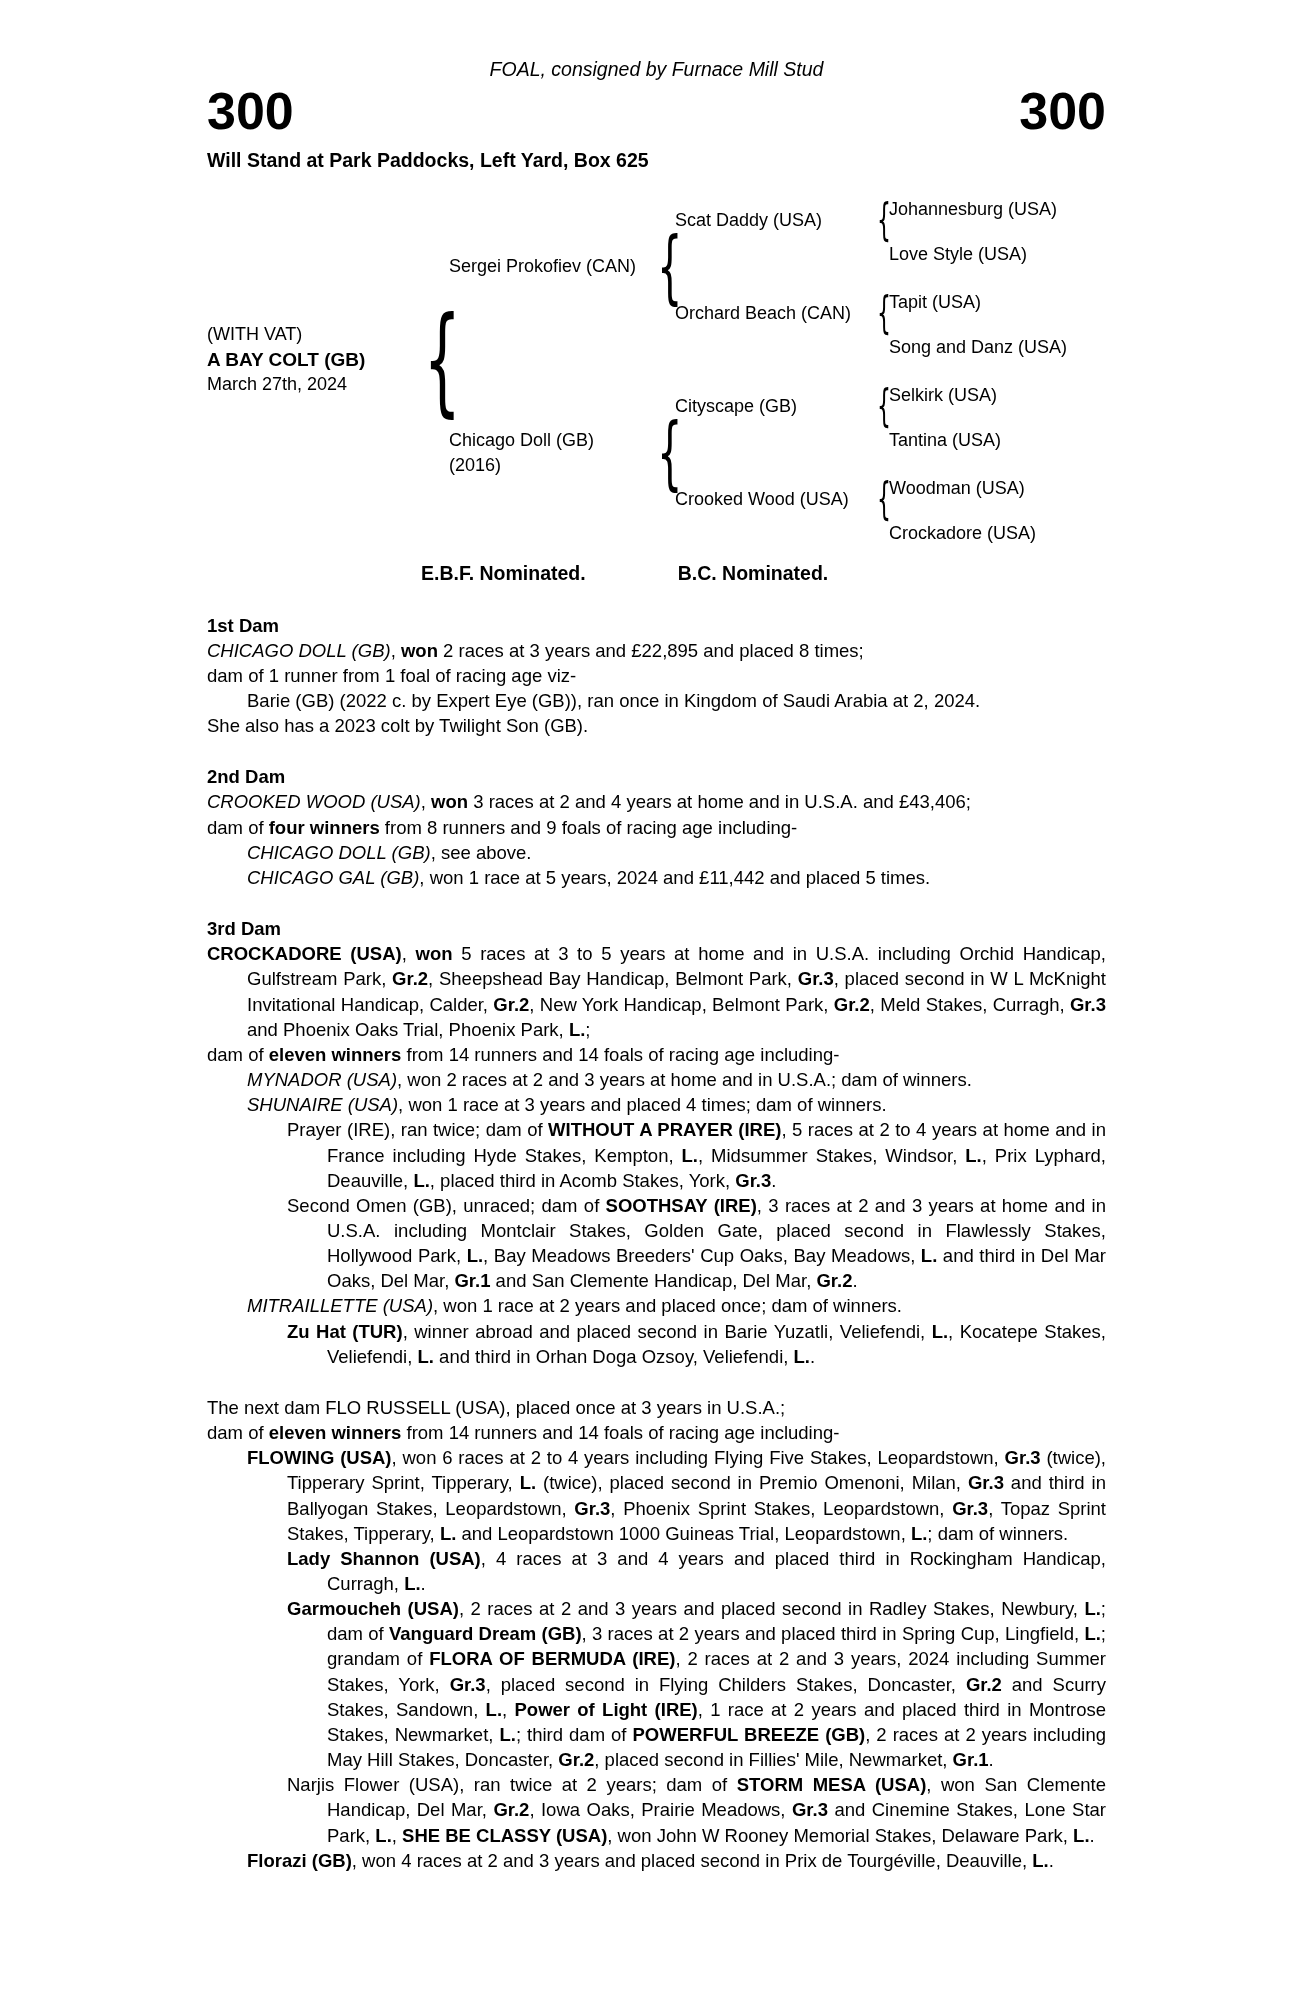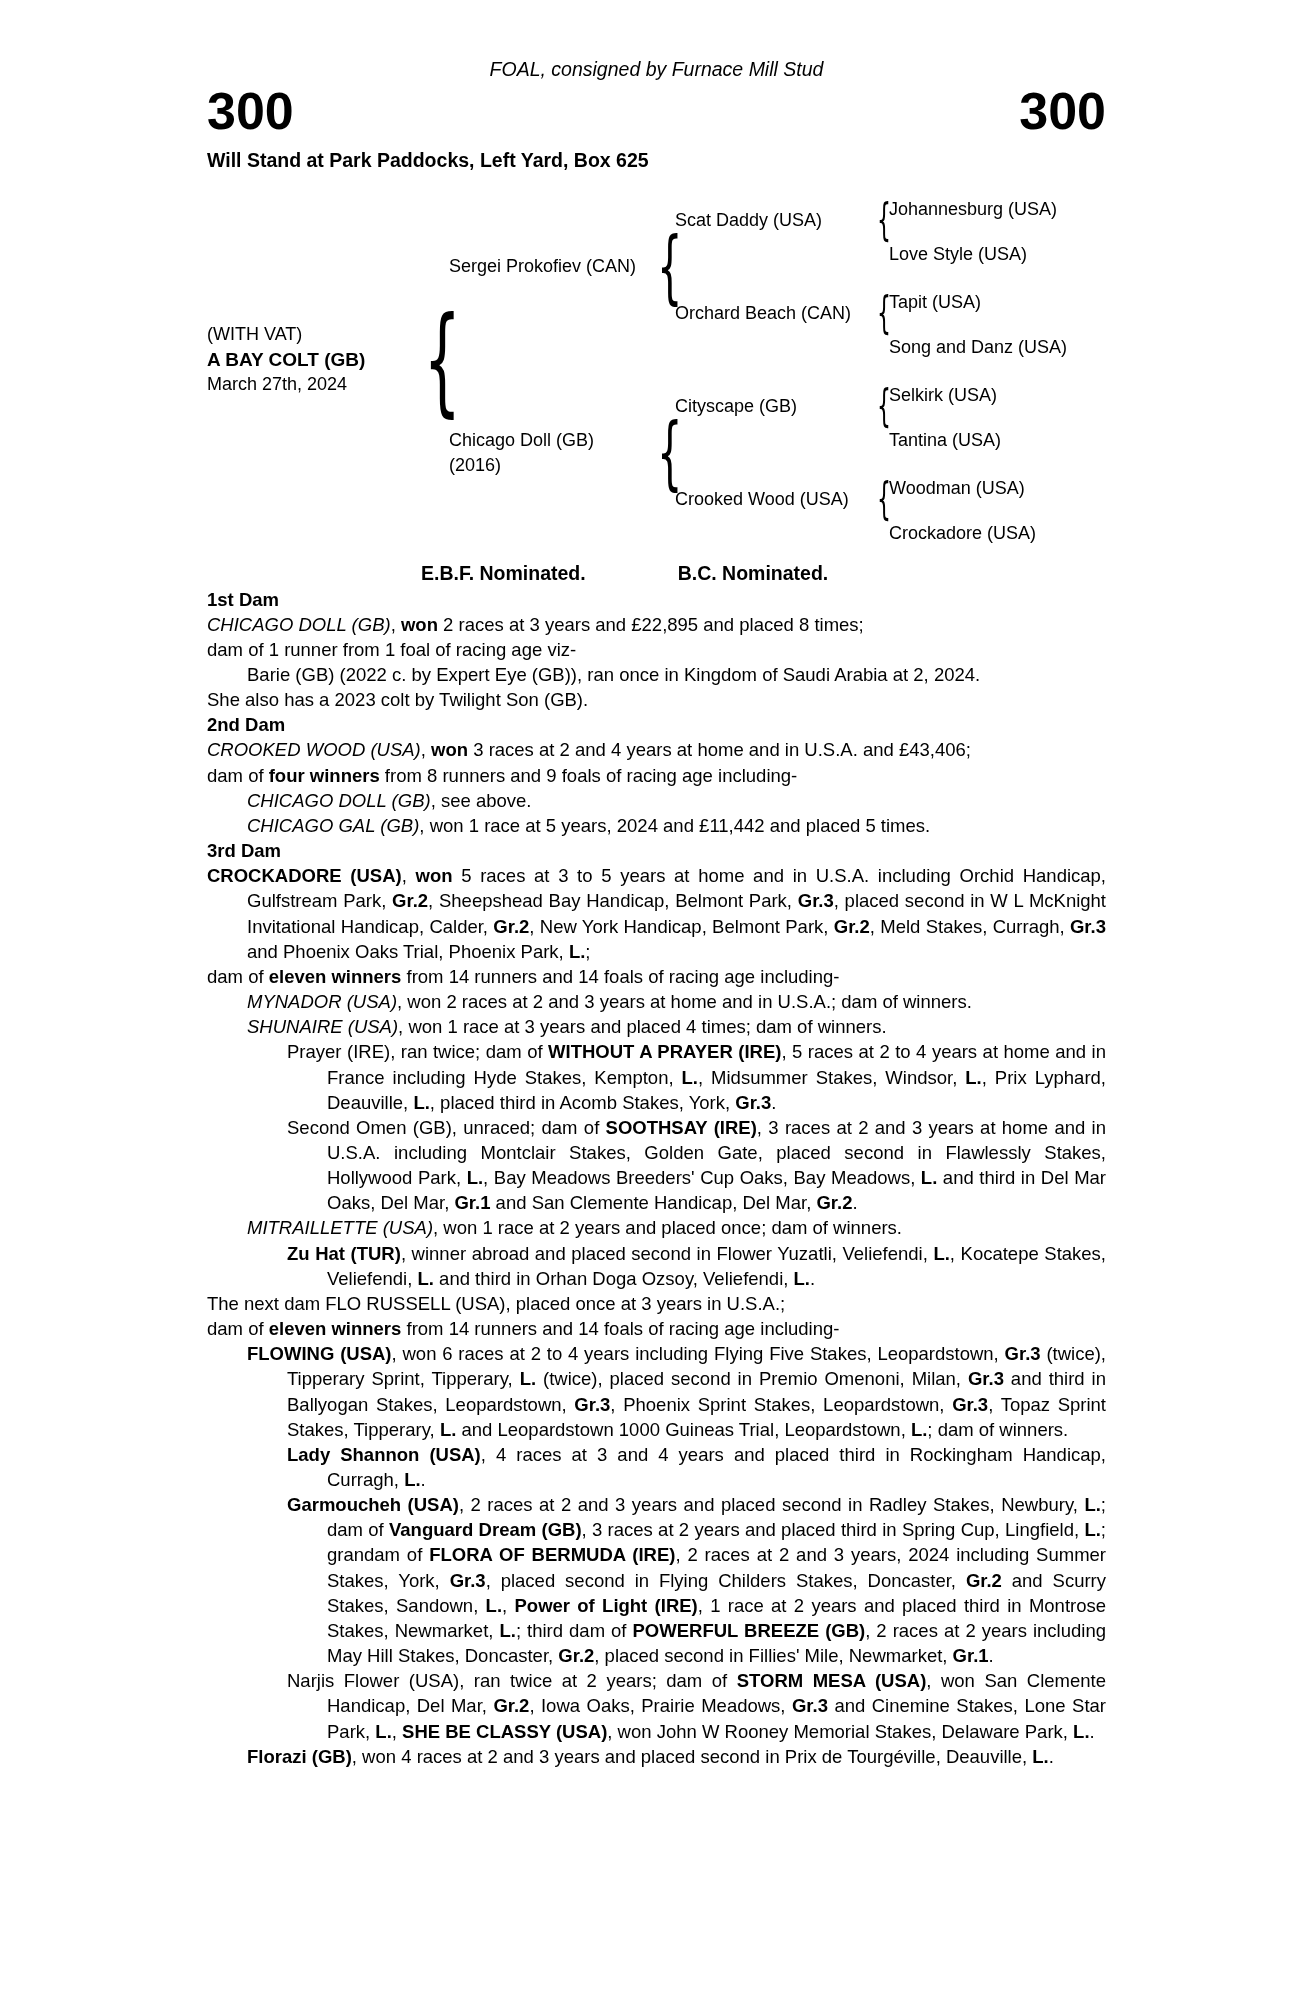--- a/index.html
+++ b/index.html
@@ -32,21 +32,21 @@
            transform:scaleX(0.5); transform-origin:center; flex:none; }
   .brace-lg { font-size:118px; width:34px; line-height:1; }
   .brace-md { font-size:80px;  width:24px; line-height:1; }
   .brace-sm { font-size:44px;  width:16px; line-height:1; }
 
   .noms { display:flex; margin-top:16px; font-weight:bold; font-size:19.5px; }
   .nom-ebf { margin-left:214px; }
   .nom-bc  { margin-left:92px; }
 
   
-  .section { }
+  .section { margin-top:26px; }
   .sec-head { font-weight:bold; }
   .para { text-align:justify; }
   .f0c0 { padding-left:0;     text-indent:0; }
   .f0c1 { padding-left:40px;  text-indent:-40px; }
   .f1c2 { padding-left:80px;  text-indent:-40px; }
   .f2c3 { padding-left:120px; text-indent:-40px; }
 </style>
 </head>
 <body>
 
@@ -145,21 +145,21 @@
 
   <div class="section">
     <div class="sec-head">3rd Dam</div>
     <p class="para f0c1"><span class="b">CROCKADORE (USA)</span><span>, </span><span class="b">won</span><span> 5 races at 3 to 5 years at home and in U.S.A. including Orchid Handicap, Gulfstream Park, </span><span class="b">Gr.2</span><span>, Sheepshead Bay Handicap, Belmont Park, </span><span class="b">Gr.3</span><span>, placed second in W L McKnight Invitational Handicap, Calder, </span><span class="b">Gr.2</span><span>, New York Handicap, Belmont Park, </span><span class="b">Gr.2</span><span>, Meld Stakes, Curragh, </span><span class="b">Gr.3</span><span> and Phoenix Oaks Trial, Phoenix Park, </span><span class="b">L.</span><span>;</span></p>
     <p class="para f0c0"><span>dam of </span><span class="b">eleven winners</span><span> from 14 runners and 14 foals of racing age including-</span></p>
     <p class="para f1c2"><span class="i">MYNADOR (USA)</span><span>, won 2 races at 2 and 3 years at home and in U.S.A.; dam of winners.</span></p>
     <p class="para f1c2"><span class="i">SHUNAIRE (USA)</span><span>, won 1 race at 3 years and placed 4 times; dam of winners.</span></p>
     <p class="para f2c3"><span>Prayer (IRE), ran twice; dam of </span><span class="b">WITHOUT A PRAYER (IRE)</span><span>, 5 races at 2 to 4 years at home and in France including Hyde Stakes, Kempton, </span><span class="b">L.</span><span>, Midsummer Stakes, Windsor, </span><span class="b">L.</span><span>, Prix Lyphard, Deauville, </span><span class="b">L.</span><span>, placed third in Acomb Stakes, York, </span><span class="b">Gr.3</span><span>.</span></p>
     <p class="para f2c3"><span>Second Omen (GB), unraced; dam of </span><span class="b">SOOTHSAY (IRE)</span><span>, 3 races at 2 and 3 years at home and in U.S.A. including Montclair Stakes, Golden Gate, placed second in Flawlessly Stakes, Hollywood Park, </span><span class="b">L.</span><span>, Bay Meadows Breeders' Cup Oaks, Bay Meadows, </span><span class="b">L.</span><span> and third in Del Mar Oaks, Del Mar, </span><span class="b">Gr.1</span><span> and San Clemente Handicap, Del Mar, </span><span class="b">Gr.2</span><span>.</span></p>
     <p class="para f1c2"><span class="i">MITRAILLETTE (USA)</span><span>, won 1 race at 2 years and placed once; dam of winners.</span></p>
-    <p class="para f2c3"><span class="b">Zu Hat (TUR)</span><span>, winner abroad and placed second in Flower Yuzatli, Veliefendi, </span><span class="b">L.</span><span>, Kocatepe Stakes, Veliefendi, </span><span class="b">L.</span><span> and third in Orhan Doga Ozsoy, Veliefendi, </span><span class="b">L.</span><span>.</span></p>
+    <p class="para f2c3"><span class="b">Zu Hat (TUR)</span><span>, winner abroad and placed second in Barie Yuzatli, Veliefendi, </span><span class="b">L.</span><span>, Kocatepe Stakes, Veliefendi, </span><span class="b">L.</span><span> and third in Orhan Doga Ozsoy, Veliefendi, </span><span class="b">L.</span><span>.</span></p>
   </div>
 
   <div class="section">
     <p class="para f0c0"><span>The next dam FLO RUSSELL (USA), placed once at 3 years in U.S.A.;</span></p>
     <p class="para f0c0"><span>dam of </span><span class="b">eleven winners</span><span> from 14 runners and 14 foals of racing age including-</span></p>
     <p class="para f1c2"><span class="b">FLOWING (USA)</span><span>, won 6 races at 2 to 4 years including Flying Five Stakes, Leopardstown, </span><span class="b">Gr.3</span><span> (twice), Tipperary Sprint, Tipperary, </span><span class="b">L.</span><span> (twice), placed second in Premio Omenoni, Milan, </span><span class="b">Gr.3</span><span> and third in Ballyogan Stakes, Leopardstown, </span><span class="b">Gr.3</span><span>, Phoenix Sprint Stakes, Leopardstown, </span><span class="b">Gr.3</span><span>, Topaz Sprint Stakes, Tipperary, </span><span class="b">L.</span><span> and Leopardstown 1000 Guineas Trial, Leopardstown, </span><span class="b">L.</span><span>; dam of winners.</span></p>
     <p class="para f2c3"><span class="b">Lady Shannon (USA)</span><span>, 4 races at 3 and 4 years and placed third in Rockingham Handicap, Curragh, </span><span class="b">L.</span><span>.</span></p>
     <p class="para f2c3"><span class="b">Garmoucheh (USA)</span><span>, 2 races at 2 and 3 years and placed second in Radley Stakes, Newbury, </span><span class="b">L.</span><span>; dam of </span><span class="b">Vanguard Dream (GB)</span><span>, 3 races at 2 years and placed third in Spring Cup, Lingfield, </span><span class="b">L.</span><span>; grandam of </span><span class="b">FLORA OF BERMUDA (IRE)</span><span>, 2 races at 2 and 3 years, 2024 including Summer Stakes, York, </span><span class="b">Gr.3</span><span>, placed second in Flying Childers Stakes, Doncaster, </span><span class="b">Gr.2</span><span> and Scurry Stakes, Sandown, </span><span class="b">L.</span><span>, </span><span class="b">Power of Light (IRE)</span><span>, 1 race at 2 years and placed third in Montrose Stakes, Newmarket, </span><span class="b">L.</span><span>; third dam of </span><span class="b">POWERFUL BREEZE (GB)</span><span>, 2 races at 2 years including May Hill Stakes, Doncaster, </span><span class="b">Gr.2</span><span>, placed second in Fillies' Mile, Newmarket, </span><span class="b">Gr.1</span><span>.</span></p>
     <p class="para f2c3"><span>Narjis Flower (USA), ran twice at 2 years; dam of </span><span class="b">STORM MESA (USA)</span><span>, won San Clemente Handicap, Del Mar, </span><span class="b">Gr.2</span><span>, Iowa Oaks, Prairie Meadows, </span><span class="b">Gr.3</span><span> and Cinemine Stakes, Lone Star Park, </span><span class="b">L.</span><span>, </span><span class="b">SHE BE CLASSY (USA)</span><span>, won John W Rooney Memorial Stakes, Delaware Park, </span><span class="b">L.</span><span>.</span></p>
     <p class="para f1c2"><span class="b">Florazi (GB)</span><span>, won 4 races at 2 and 3 years and placed second in Prix de Tourgéville, Deauville, </span><span class="b">L.</span><span>.</span></p>

